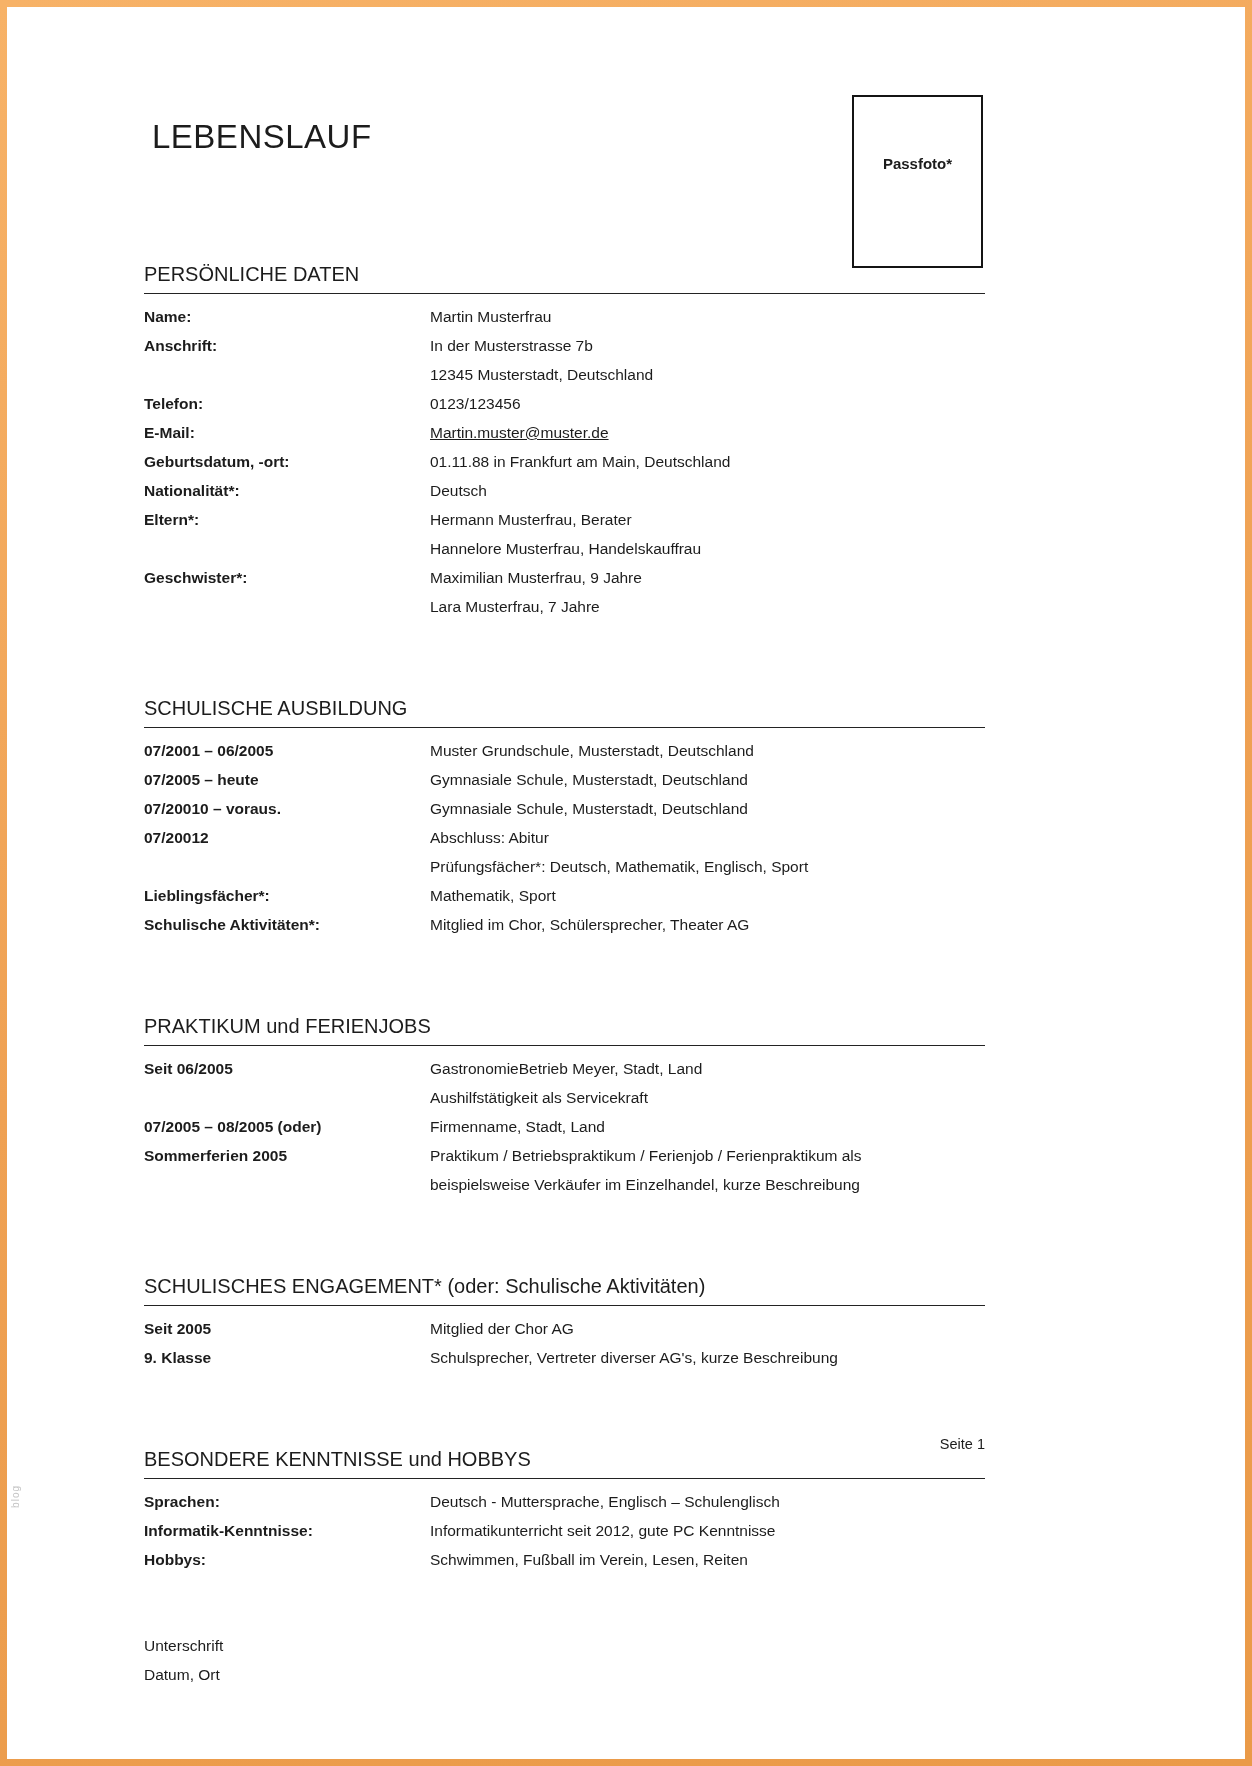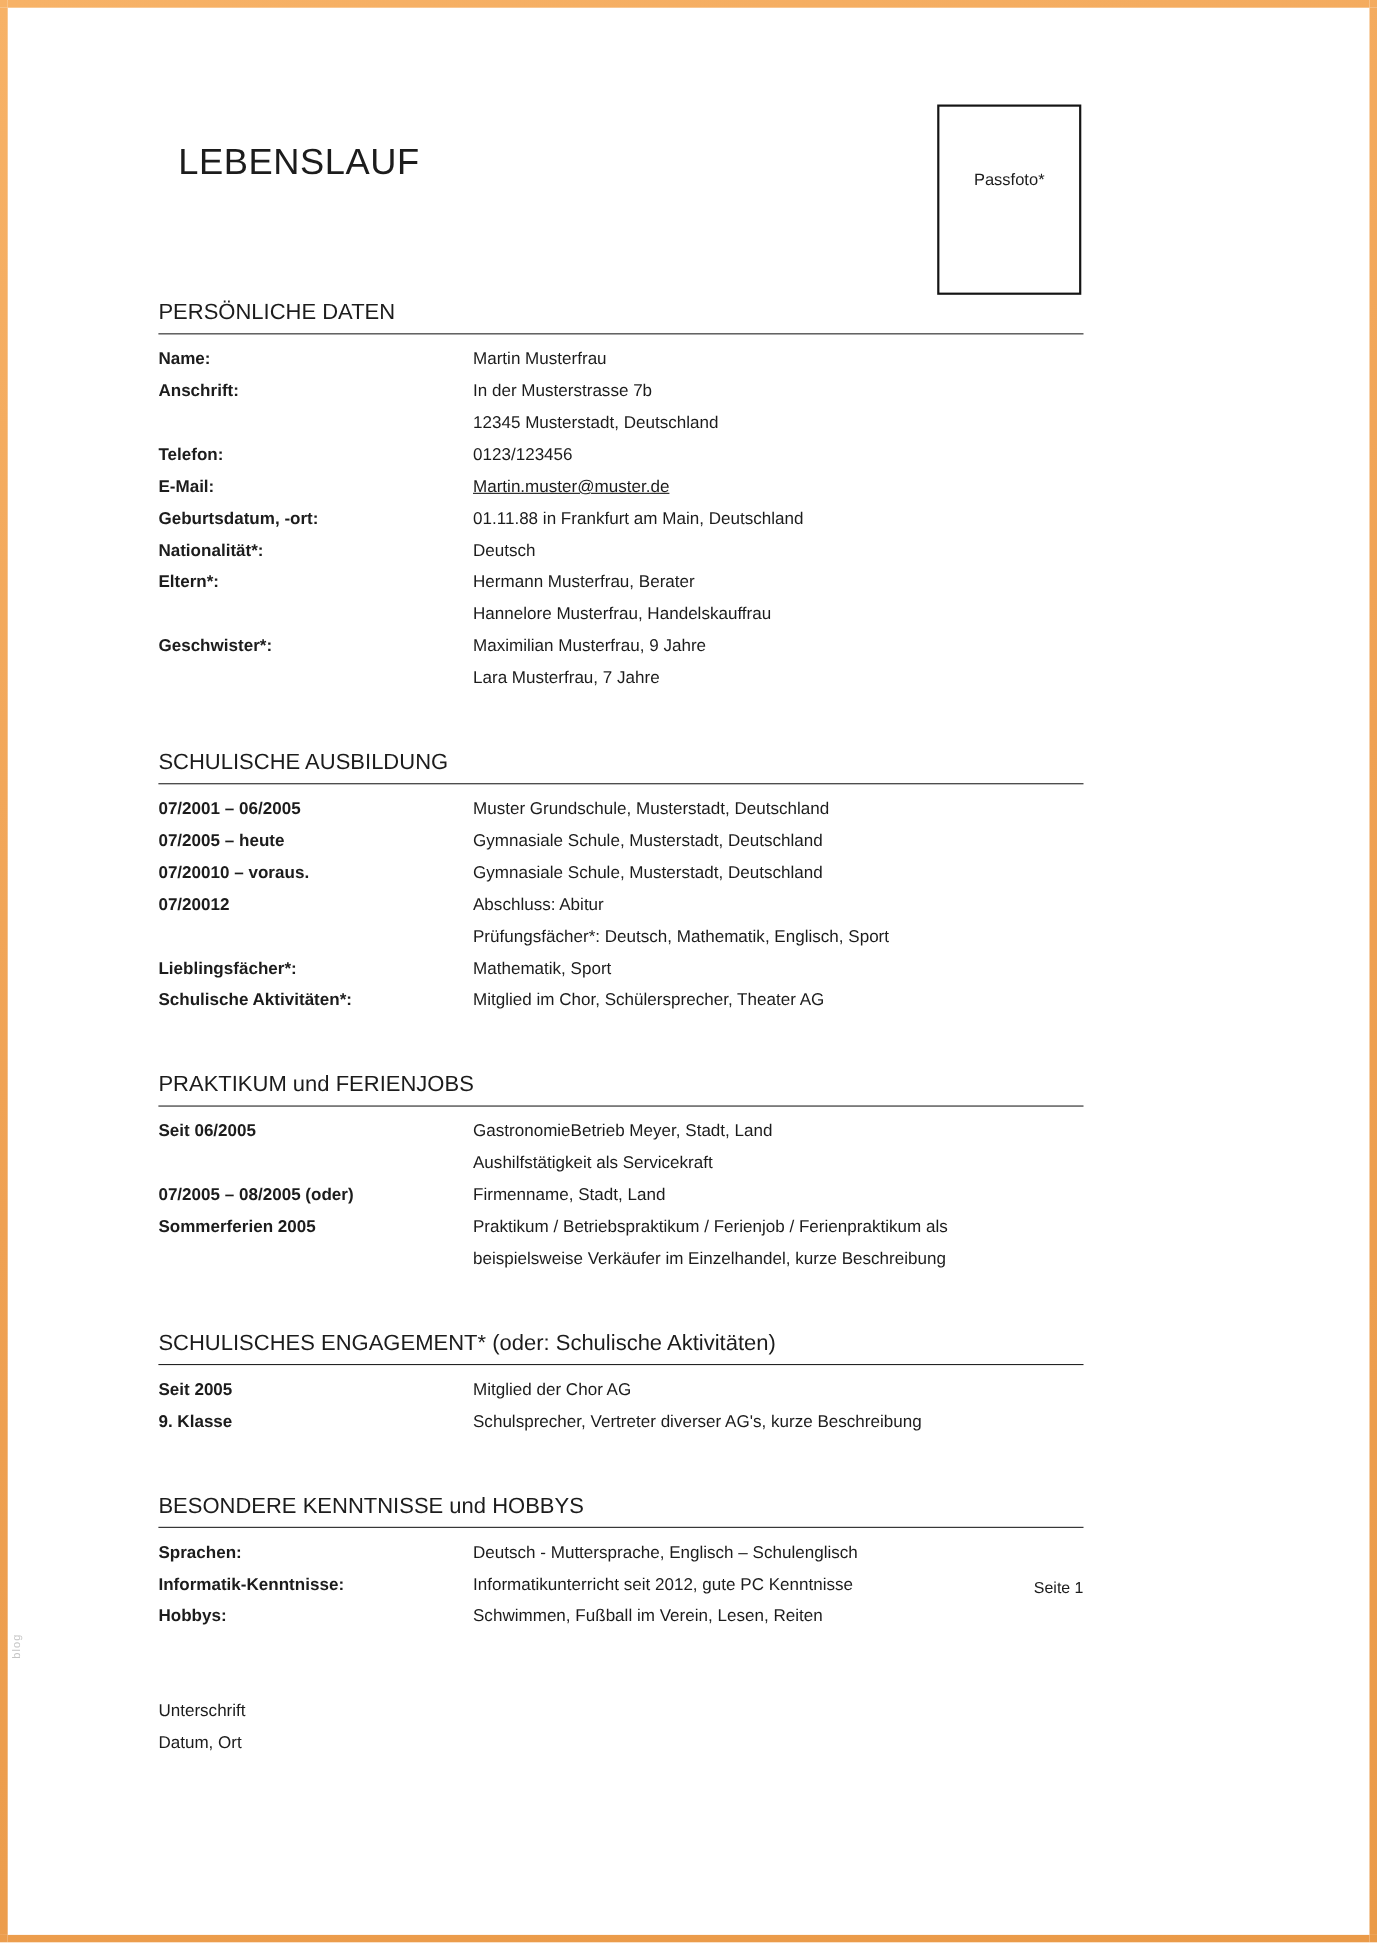--- a/index.html
+++ b/index.html
@@ -15,43 +15,44 @@
     color: #1c1c1c;
     overflow: hidden;
   }
   .content {
     position: absolute;
     left: 137px;
     top: 0;
     width: 841px;
   }
   .doc-title {
-    margin: 18px;
+    margin: 8px;
     padding-top: 103px;
     font-size: 33px;
     font-weight: 400;
     letter-spacing: 0.5px;
     line-height: 38px;
   }
   .passfoto-box {
     position: absolute;
     left: 845px;
     top: 88px;
     width: 131px;
     height: 173px;
     border: 2px solid #141414;
     box-sizing: border-box;
   }
   .passfoto-label {
     display: block;
     text-align: center;
     margin-top: 58px;
     font-size: 15px;
-  }
-  .cv-section { margin-top: 50px; }
+    font-weight: bold;
+  }
+  .cv-section { margin-top: 75px; }
   .cv-section:first-of-type { margin-top: 106px; }
   .section-heading {
     margin: 0;
     font-size: 20px;
     font-weight: 400;
     line-height: 24px;
     padding-bottom: 7px;
   }
   .section-rule {
     height: 0;

